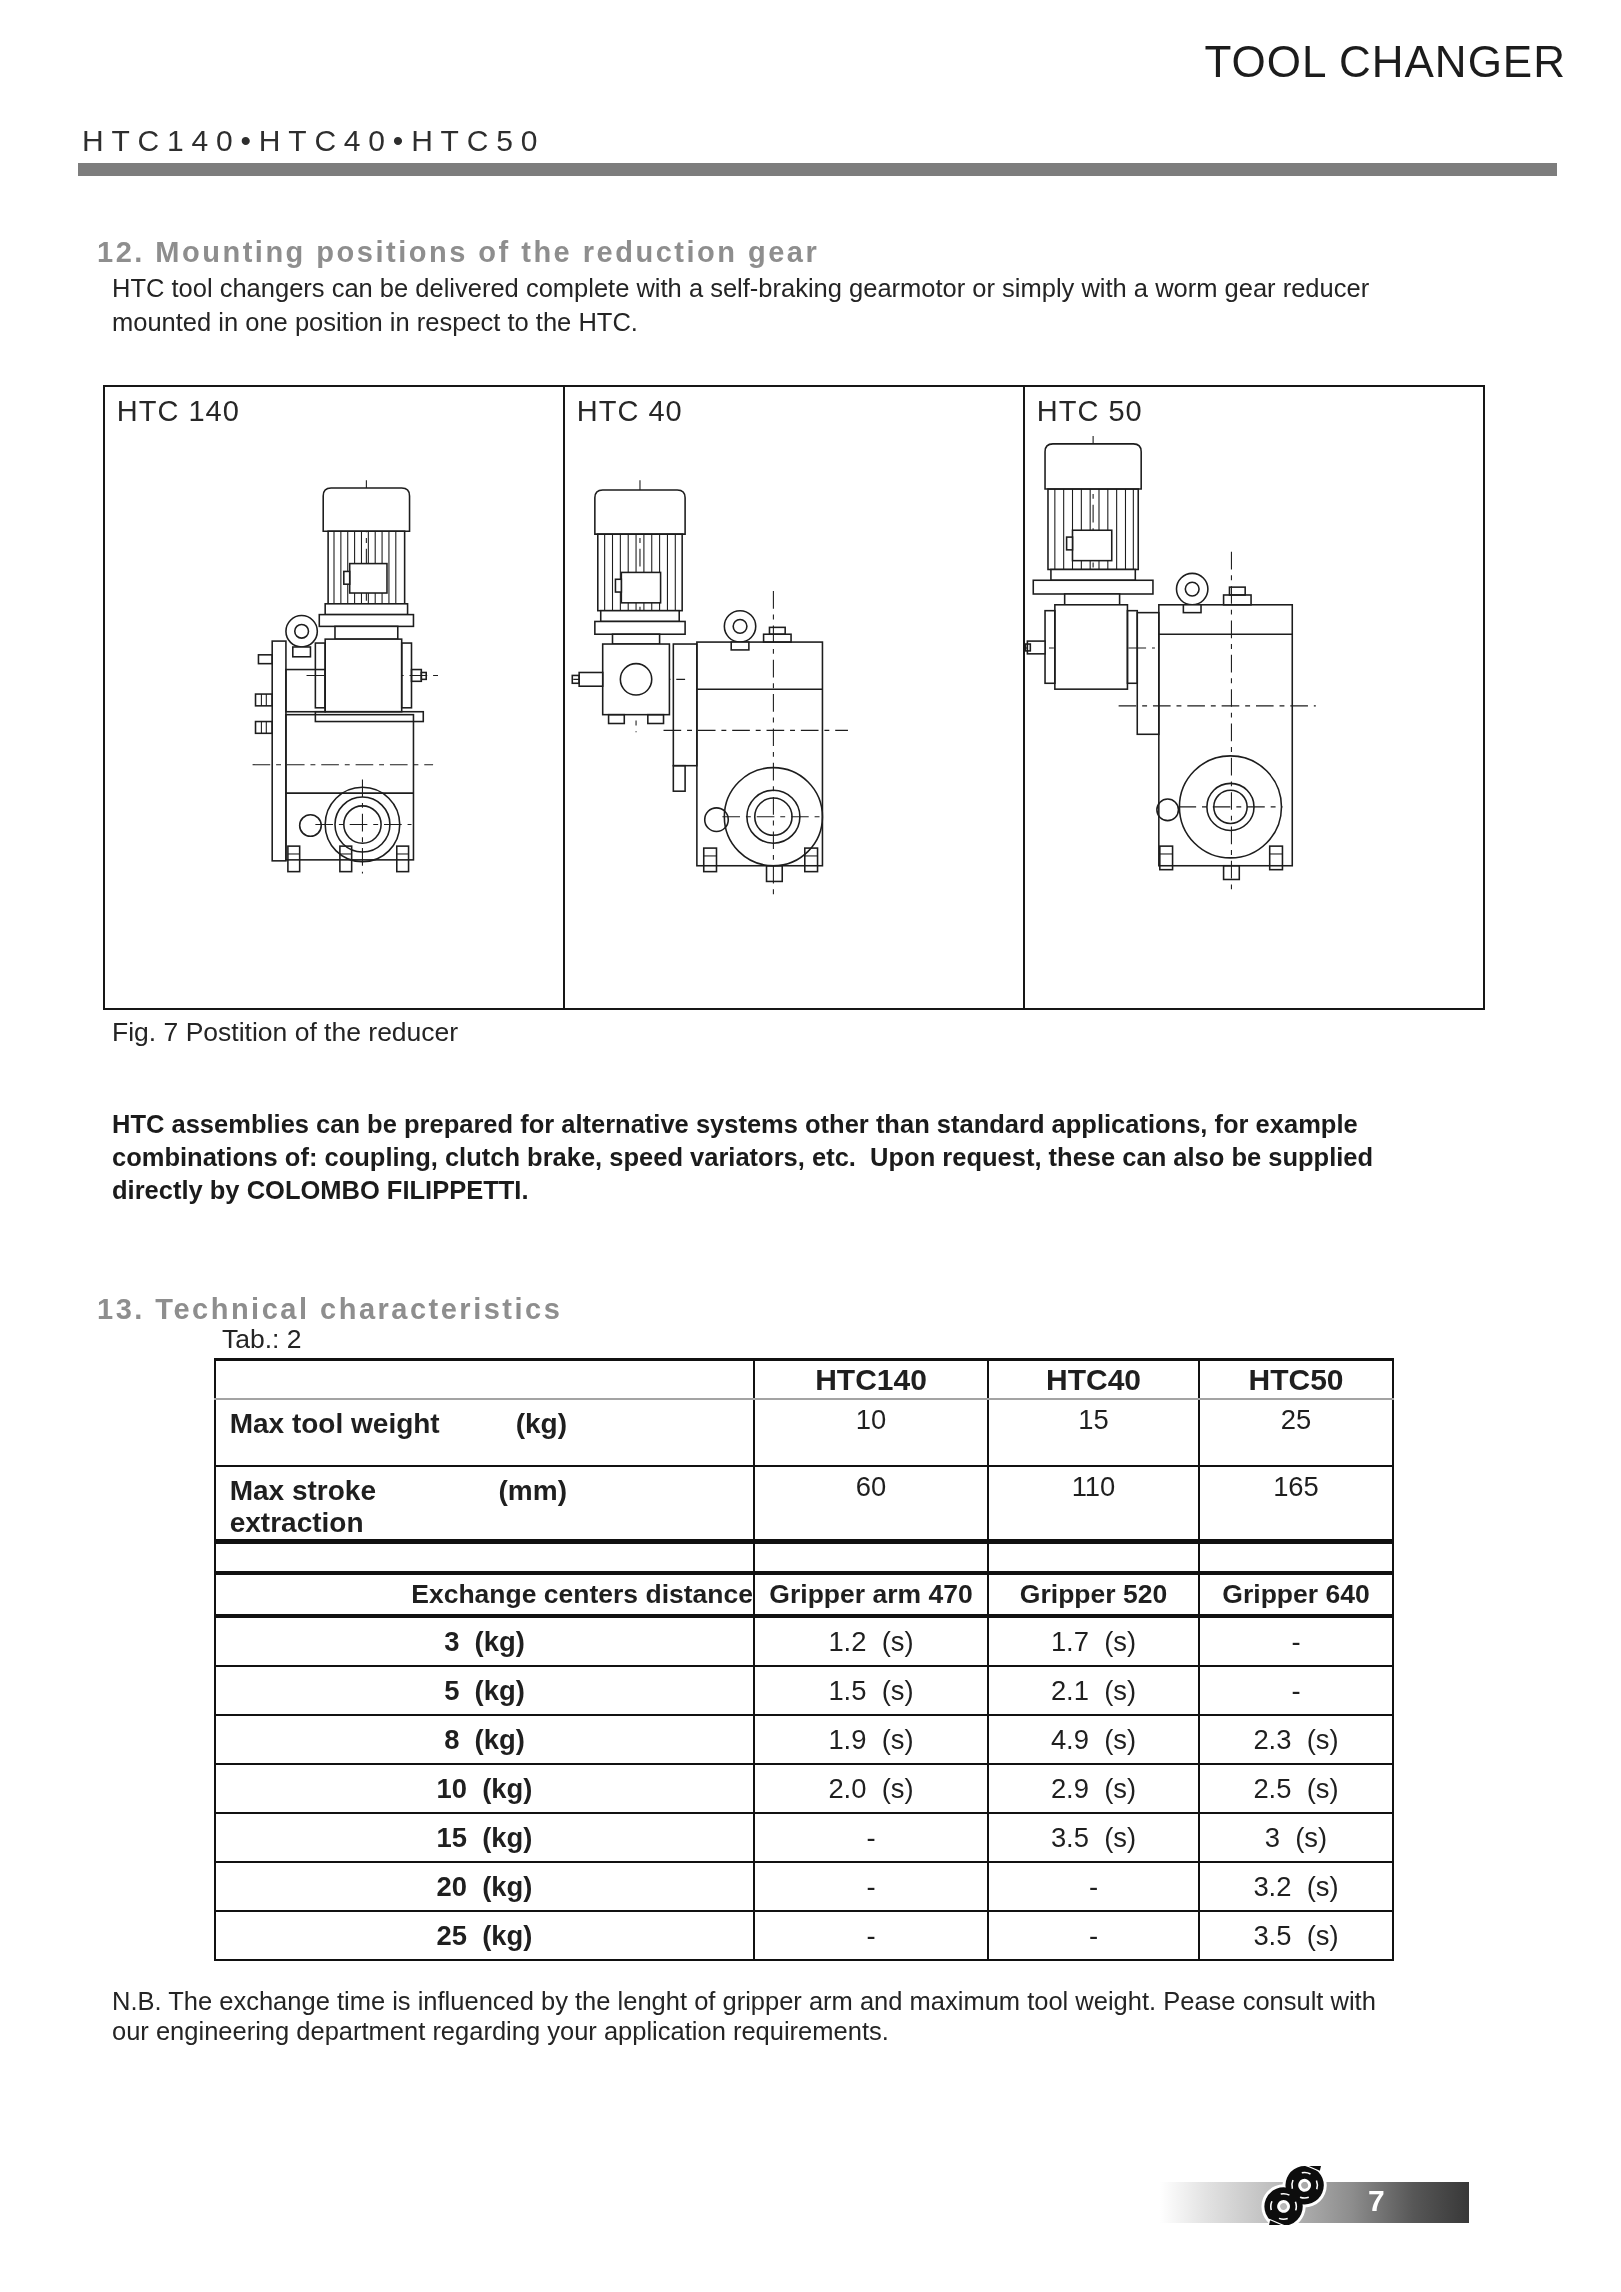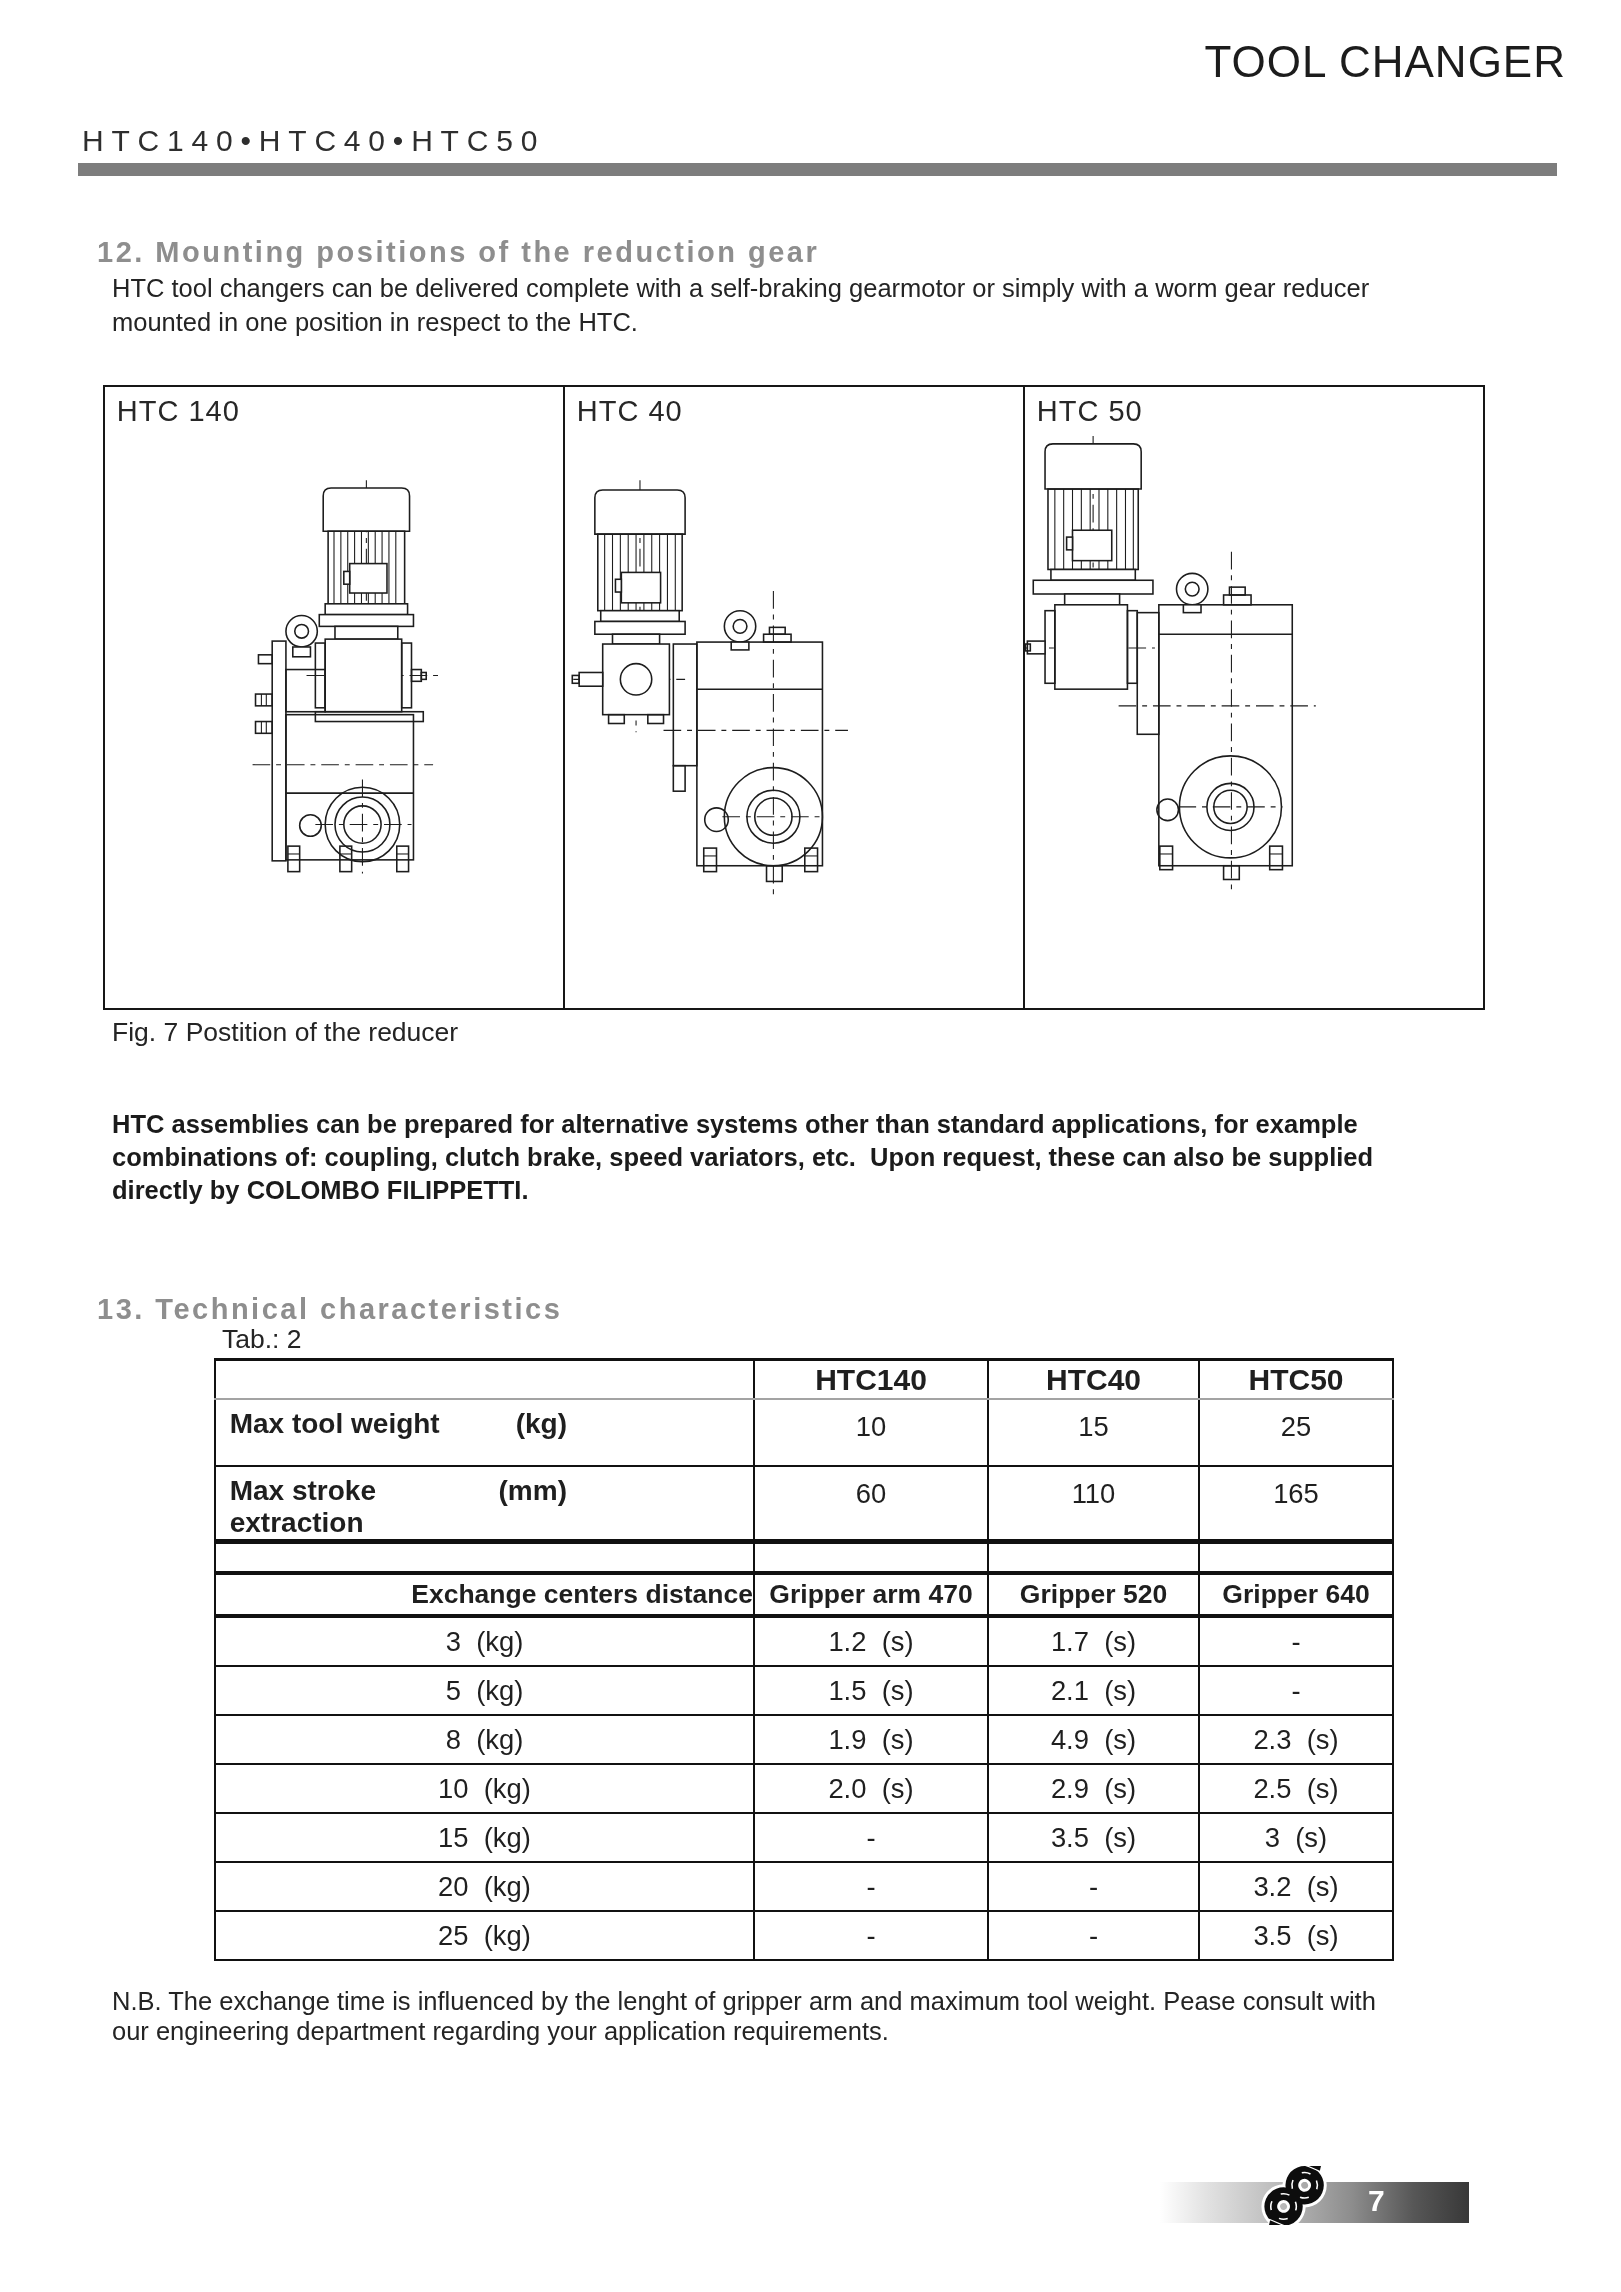--- a/index.html
+++ b/index.html
@@ -86,24 +86,24 @@
   tr.r-header td{height:37px; border-bottom:2px solid #a3a3a3;}
   tr.r-header td{font-weight:bold; font-size:30px; text-align:center; vertical-align:middle;}
   tr.r-spec1 td{height:65px; border-bottom:2px solid #111; vertical-align:top;}
   tr.r-spec2 td{height:45px; border-bottom:5.9px solid #111; vertical-align:top;}
   tr.r-spacer td{height:27.4px; border-bottom:4.9px solid #111;}
   tr.r-exch td{height:39px; border-bottom:4.9px solid #111; vertical-align:middle;
                font-weight:bold; text-align:center; font-size:26.5px;}
   tr.r-time td{height:47px; vertical-align:middle; text-align:center; white-space:pre;}
   tr.r-time td{border-bottom:2.9px solid #111;}
   tr.r-t0 td, tr.r-t1 td{border-bottom:2px solid #111;}
-  tr.r-time td.lbl{font-weight:normal;margin-left:12px;}
+  tr.r-time td.lbl{font-weight:bold;margin-left:12px;}
   .speclbl{display:flex; padding:7.8px 0 0 13.7px; font-weight:bold; font-size:28px;}
   .speclbl .unit{margin-left:auto; margin-right:186px;}
-  .specval{display:block; padding-top:11px; text-align:center;}
+  .specval{display:block; padding-top:4px; text-align:center;}
   .exlbl{display:block; text-align:right; padding-left:13.7px;}
   
   .footer-bar{
     position:absolute; left:1160px; top:2182px; width:309px; height:41px;
     background:linear-gradient(90deg,#ffffff 0%,#e2e2e2 15%,#b8b8b8 40%,#8d8d8d 62%,#575757 82%,#383838 100%);
   }
   .footer-logo{position:absolute; left:1243px; top:2166px; width:104px; height:59px;}
   .page-num{
     position:absolute; left:1368px; top:2184px;
     font-size:30px; font-weight:bold; color:#ffffff; white-space:pre;

